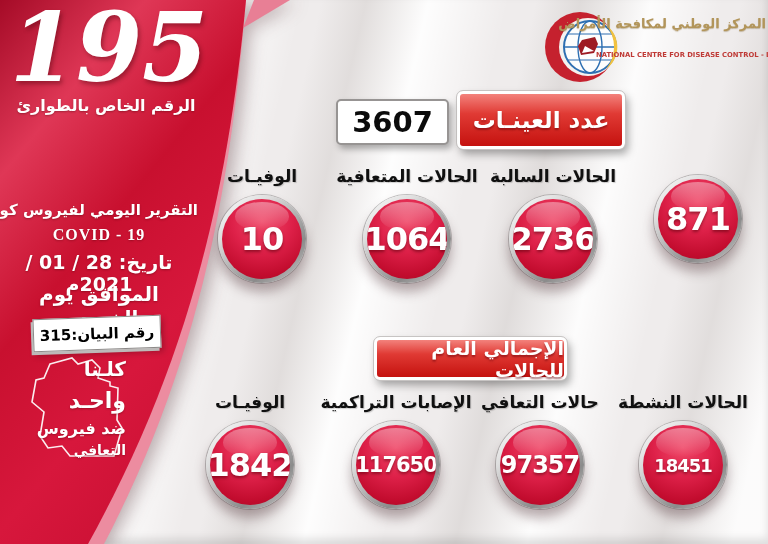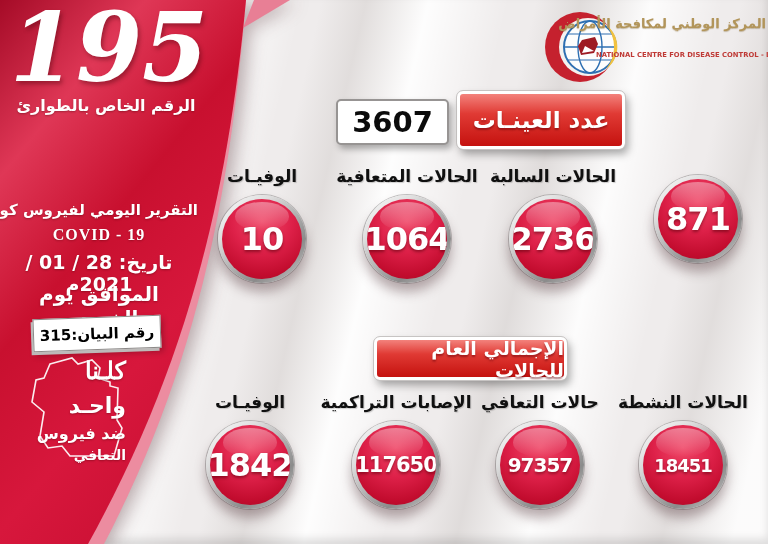--- a/index.html
+++ b/index.html
@@ -24,21 +24,21 @@
   .covid-label{left:0;top:226px;width:198px;direction:ltr;
     font:600 16px "Liberation Serif",serif;letter-spacing:1px;}
   .date-line{left:0;top:251px;width:198px;font-size:19px;}
   .day-line{left:0;top:282px;width:198px;font-size:20px;}
   .bulletin-box{left:33px;top:317px;width:126px;height:31px;background:#fff;
     border:1px solid #8d8a89;transform:rotate(-2deg);display:flex;align-items:center;
     justify-content:center;direction:rtl;color:#000;font-weight:700;font-size:15px;
     box-shadow:-2px 3px 0 #bdbab9, 2px 4px 6px rgba(0,0,0,.25);}
   .slogan-text{left:16px;top:358px;width:110px;color:#fff;text-align:right;
     direction:rtl;font-weight:700;text-shadow:0 1px 2px rgba(60,0,10,.35);}
-  .slogan-l1{font-size:24px;line-height:1.15;font-family:Liberation Serif, serif;}
+  .slogan-l1{font-size:20px;line-height:1.15;}
   .slogan-l2{font-size:22px;line-height:1.1;margin-top:8px;}
   .slogan-l3{font-size:16px;margin-top:6px;}
   .slogan-l4{font-size:14px;letter-spacing:3px;margin-top:4px;}
   
   .org-ar{left:596px;top:16px;width:170px;text-align:center;direction:rtl;
     color:#b2955a;font-weight:700;font-size:13px;letter-spacing:-.5px;white-space:nowrap;
     text-shadow:0 1px 1px rgba(120,90,30,.35);}
   .org-en{left:596px;top:51px;width:170px;text-align:center;color:#bf3a36;
     font-weight:700;font-size:6.8px;white-space:nowrap;}
   
@@ -169,21 +169,21 @@
     <div class="ring">
       <div class="sphere">
           <span class="stat-value" style="font-size:18px">18451</span>
         </div>
     </div>
   </div>
   <div class="stat row2" style="left:465px">
     <div class="stat-label">حالات التعافي</div>
     <div class="ring">
       <div class="sphere">
-          <span class="stat-value" style="font-size:20px">97357</span>
+          <span class="stat-value" style="font-size:24px">97357</span>
         </div>
     </div>
   </div>
   <div class="stat row2" style="left:321px">
     <div class="stat-label">الإصابات التراكمية</div>
     <div class="ring">
       <div class="sphere">
           <span class="stat-value" style="font-size:21px">117650</span>
         </div>
     </div>

